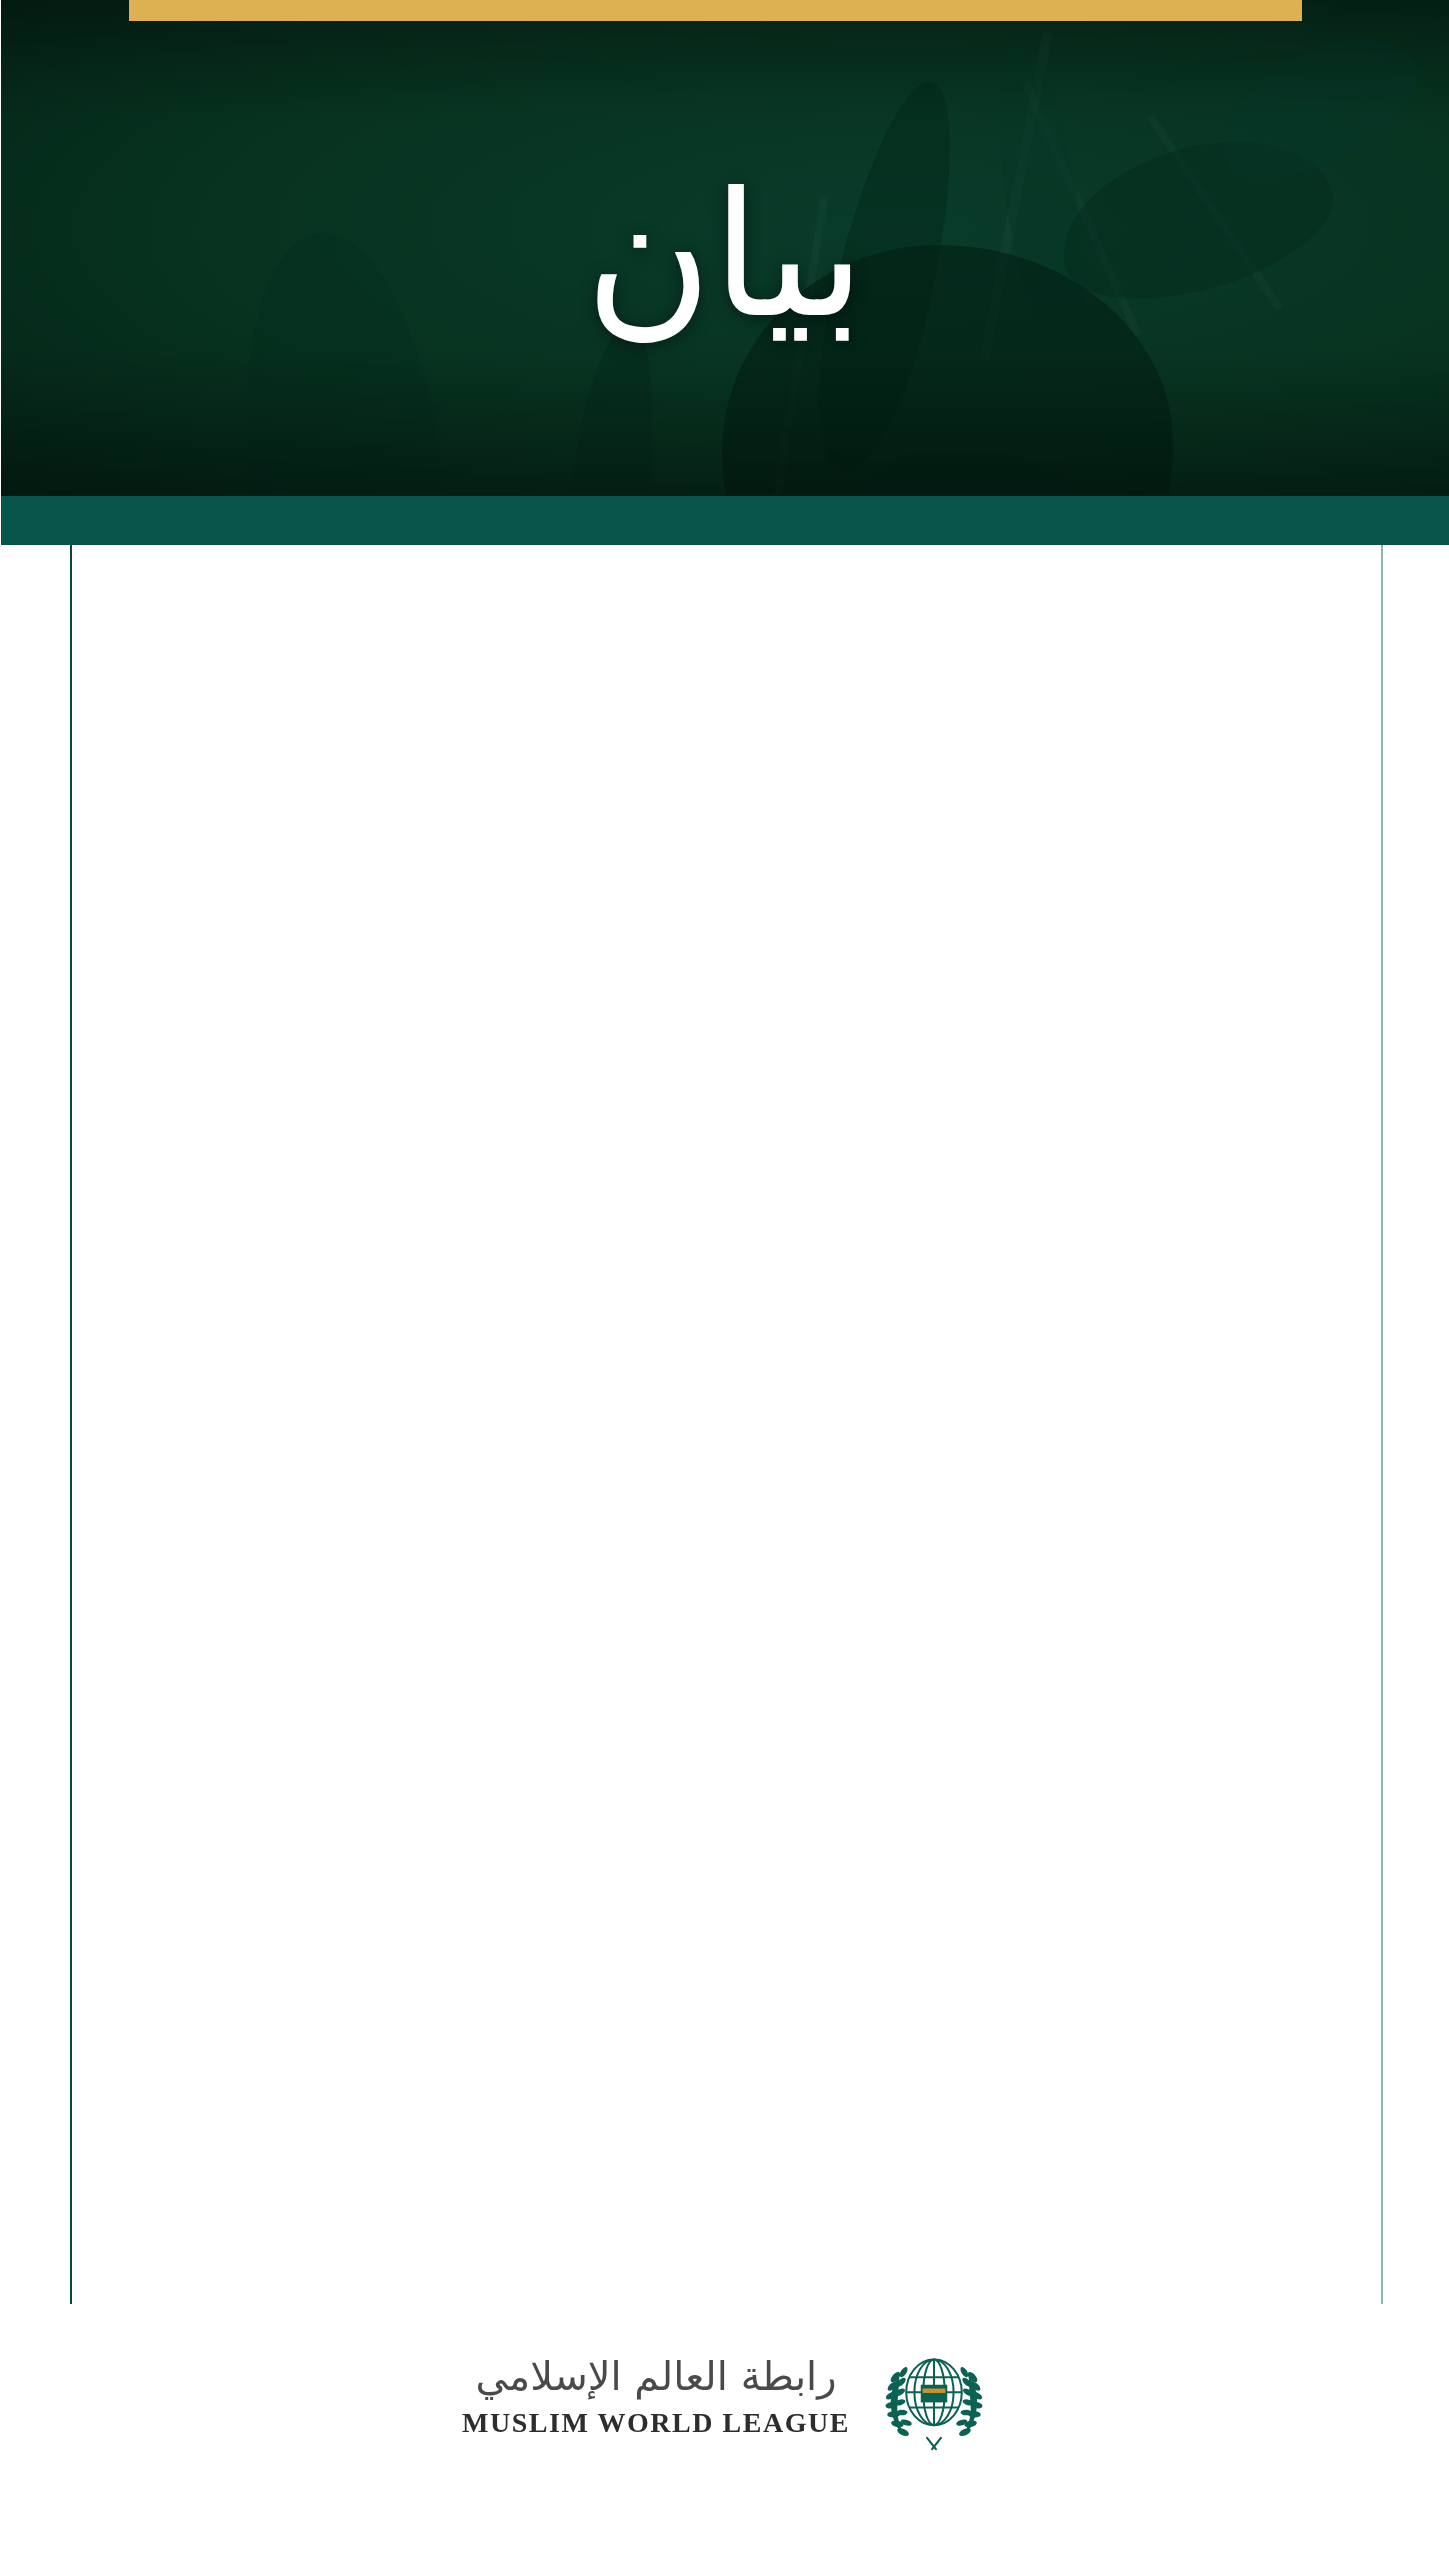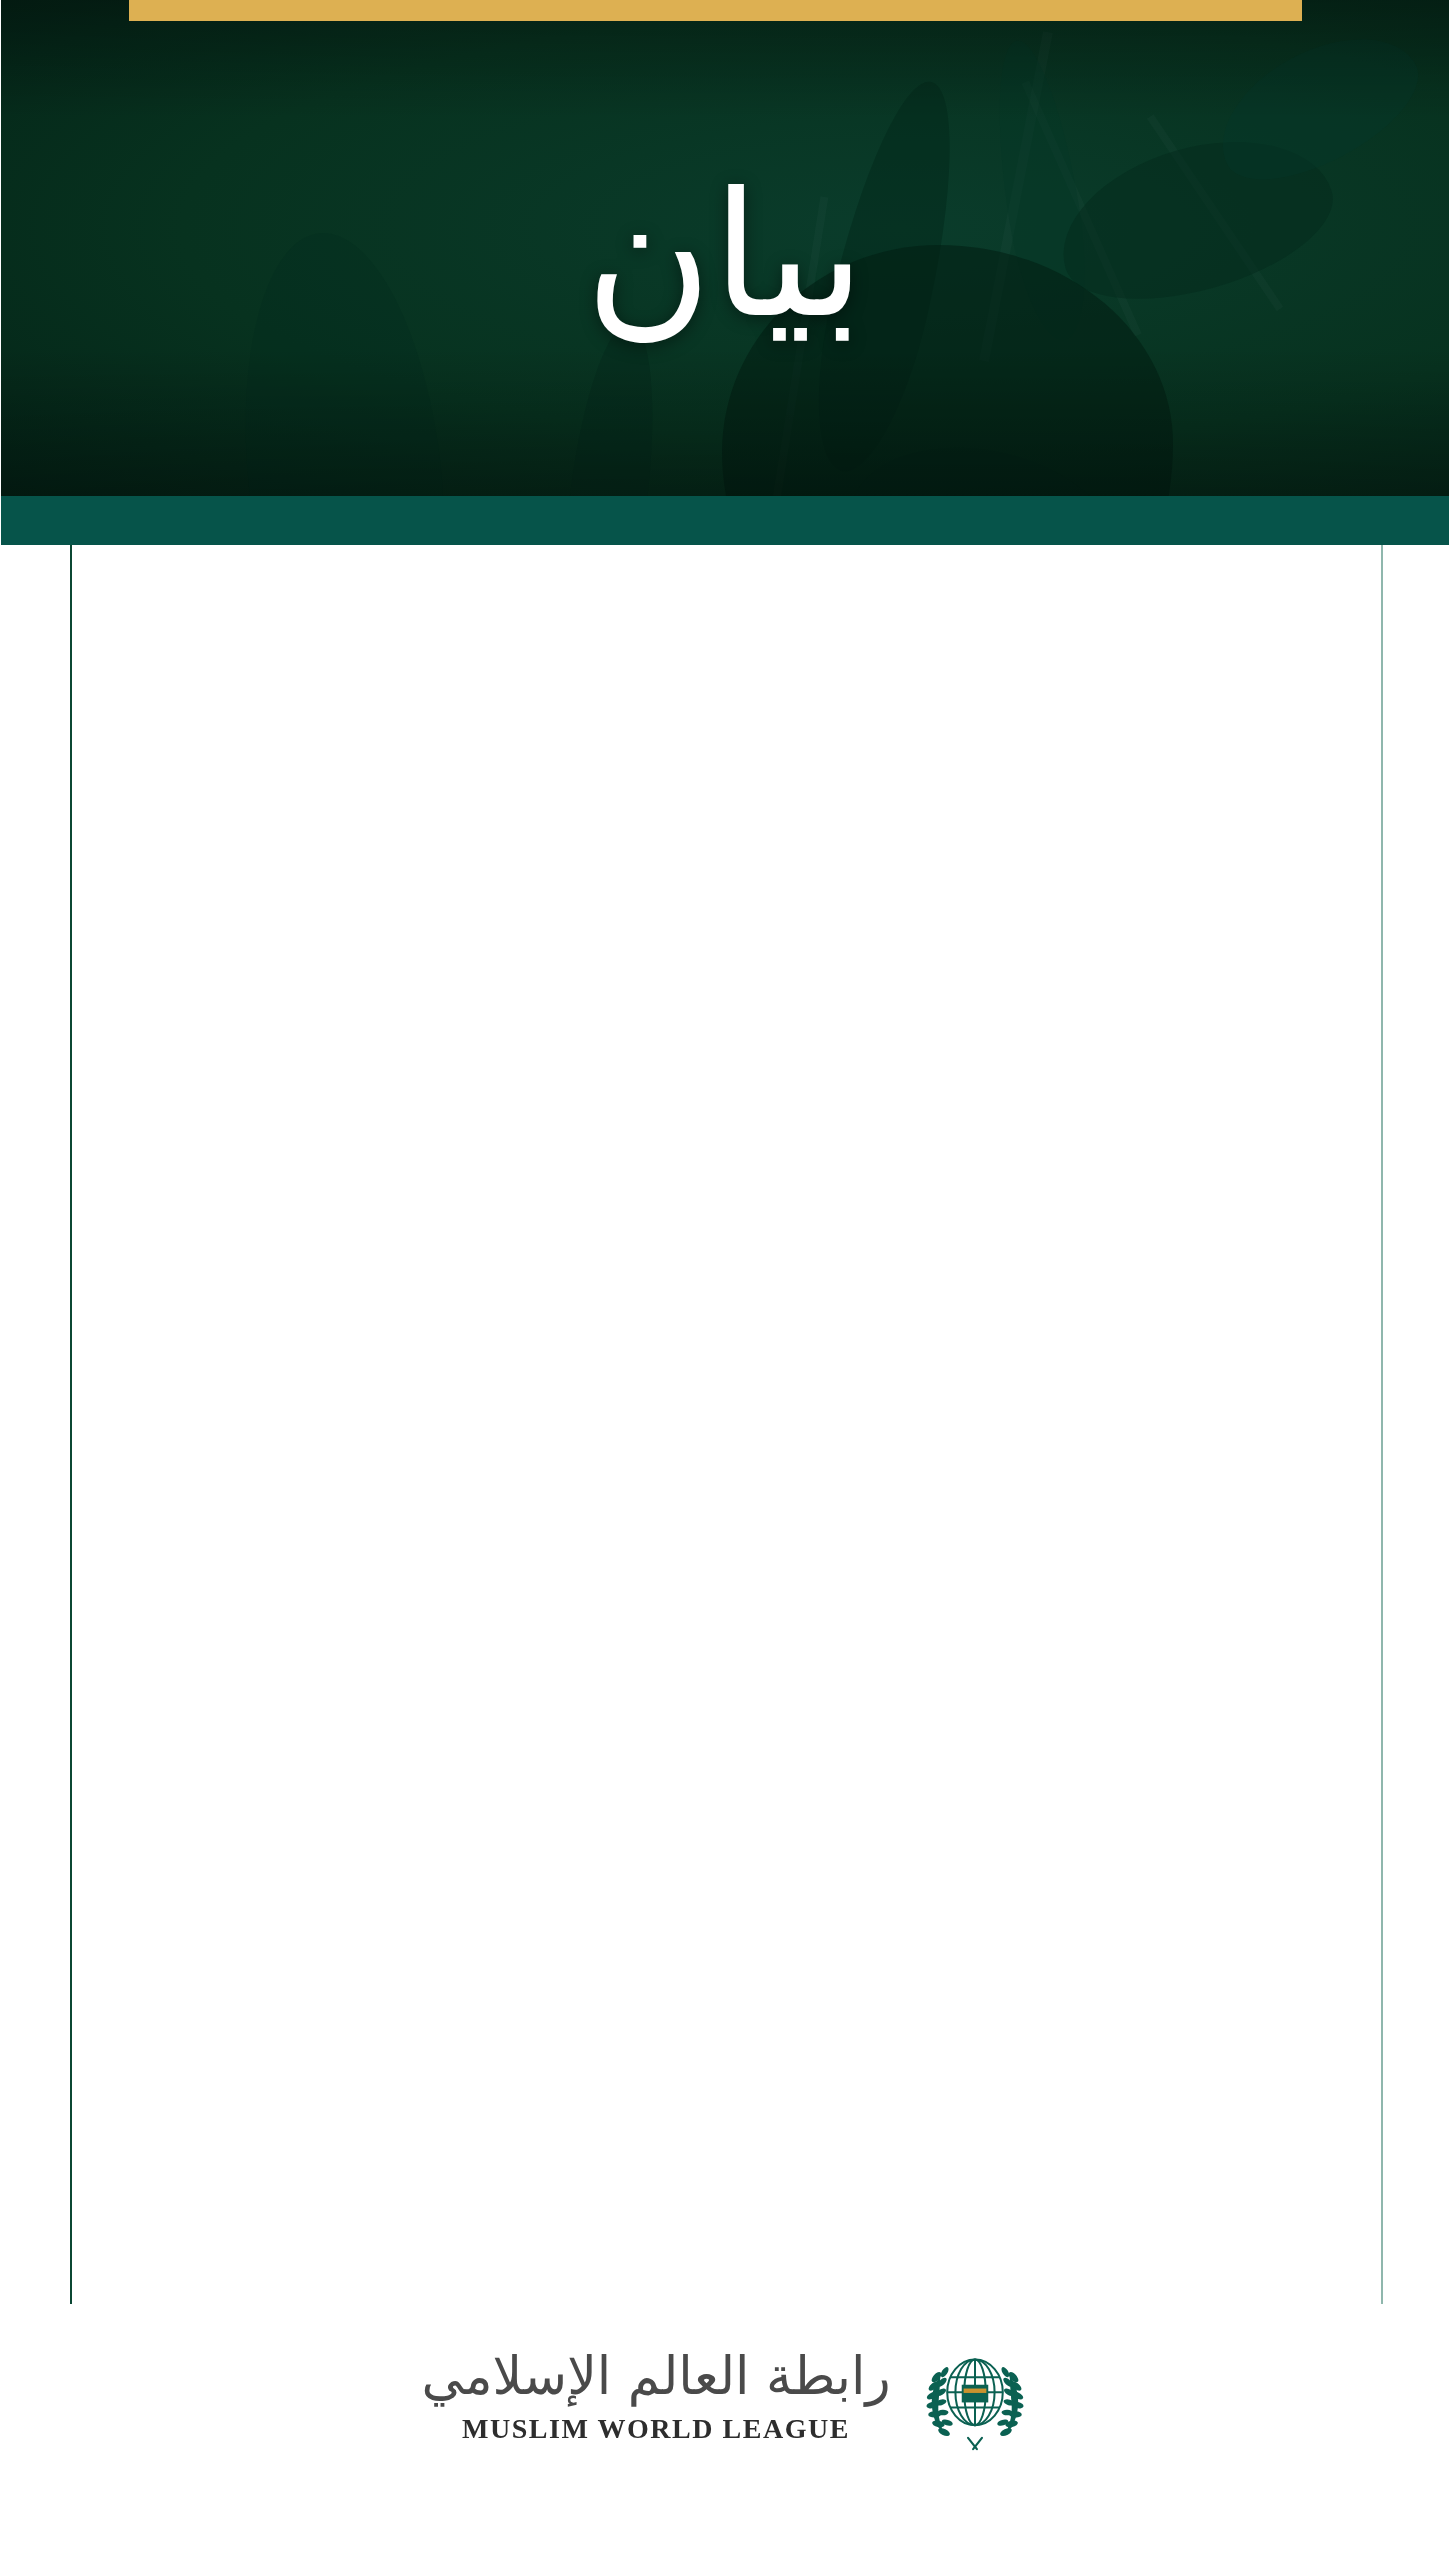--- a/index.html
+++ b/index.html
@@ -103,21 +103,21 @@
   .para.tail-center{text-align-last:center;}
 
   
   .footer{
     position:absolute;left:0;top:2320px;width:1450px;height:155px;
     display:flex;align-items:center;justify-content:center;gap:30px;
     direction:ltr;z-index:6;
   }
   .logo-words{display:flex;flex-direction:column;align-items:center;gap:10.3px;}
   .logo-ar{
-    font-size:52px;color:#4a4a4a;line-height:1;direction:rtl;
+    font-size:40px;color:#4a4a4a;line-height:1;direction:rtl;
     font-family:"DejaVu Sans","Liberation Sans",sans-serif;
   }
   .logo-en{
     font-size:28px;letter-spacing:.055em;color:#2d2d2d;font-weight:700;
     font-family:"Liberation Serif","DejaVu Serif",serif;
   }
   .emblem{width:108px;height:120px;flex:0 0 auto;}
 </style>
 </head>
 <body>

